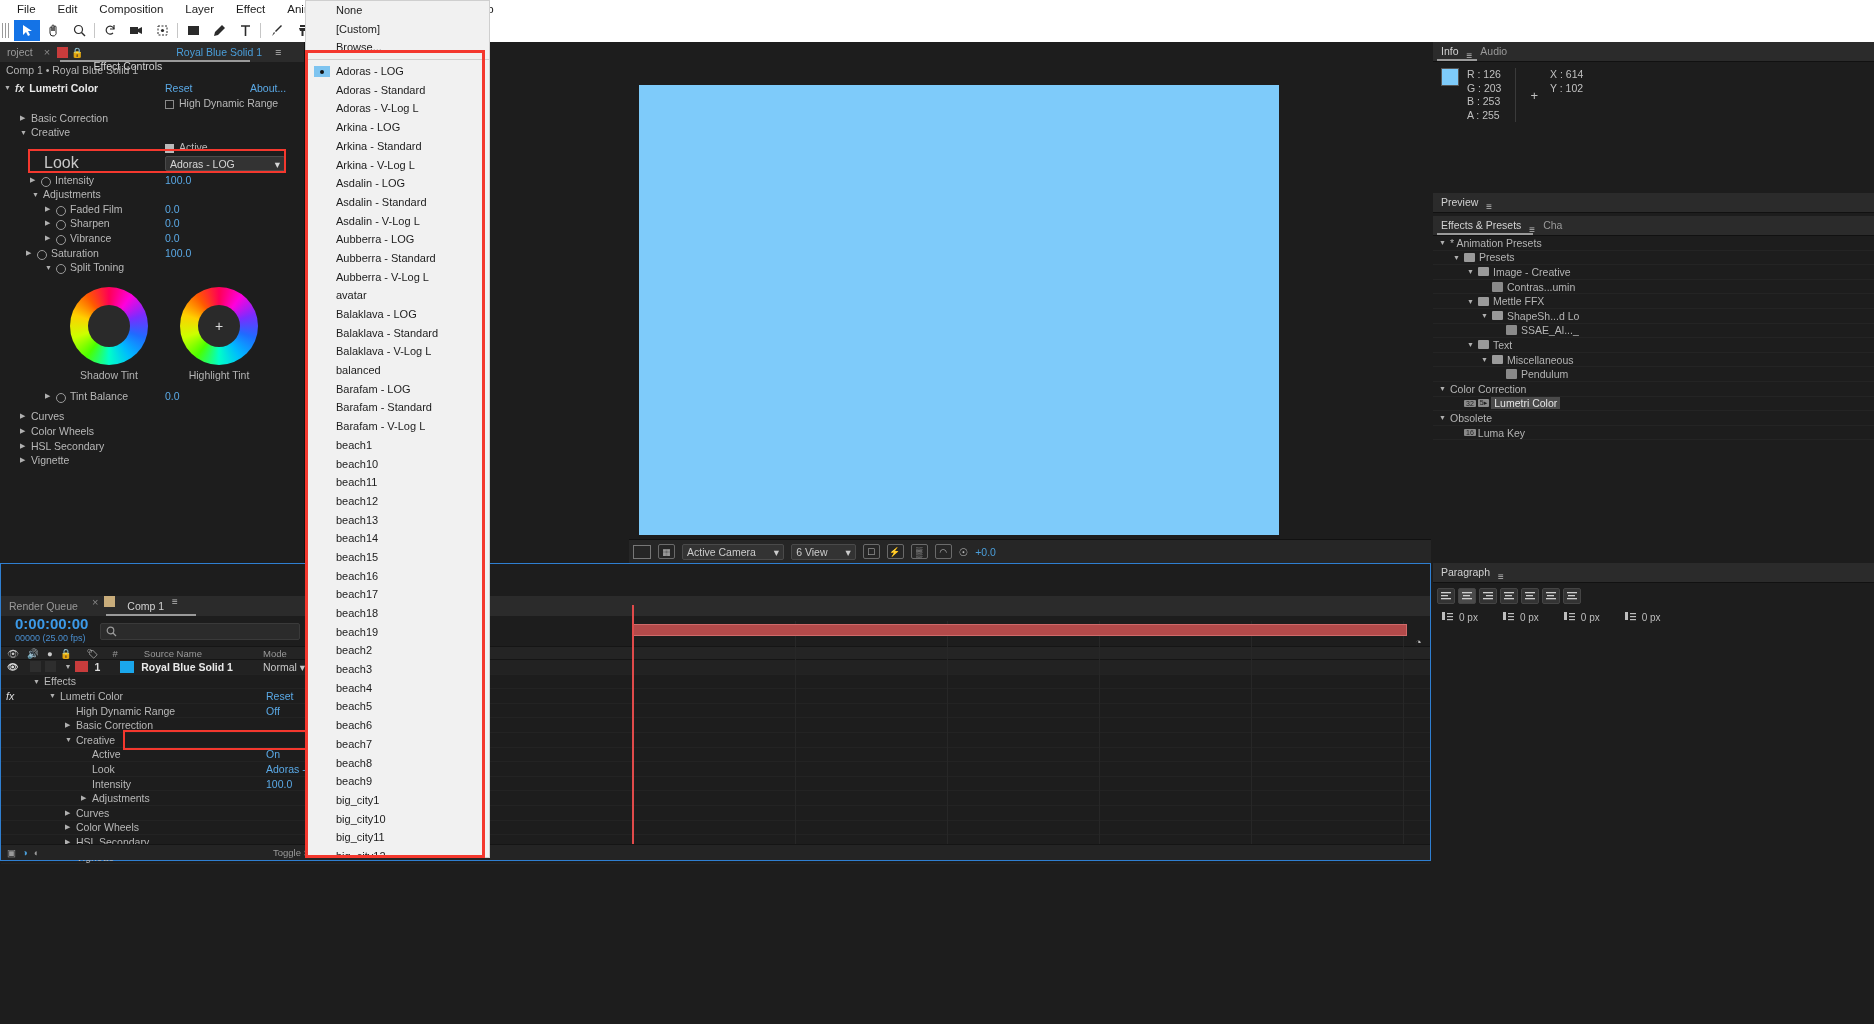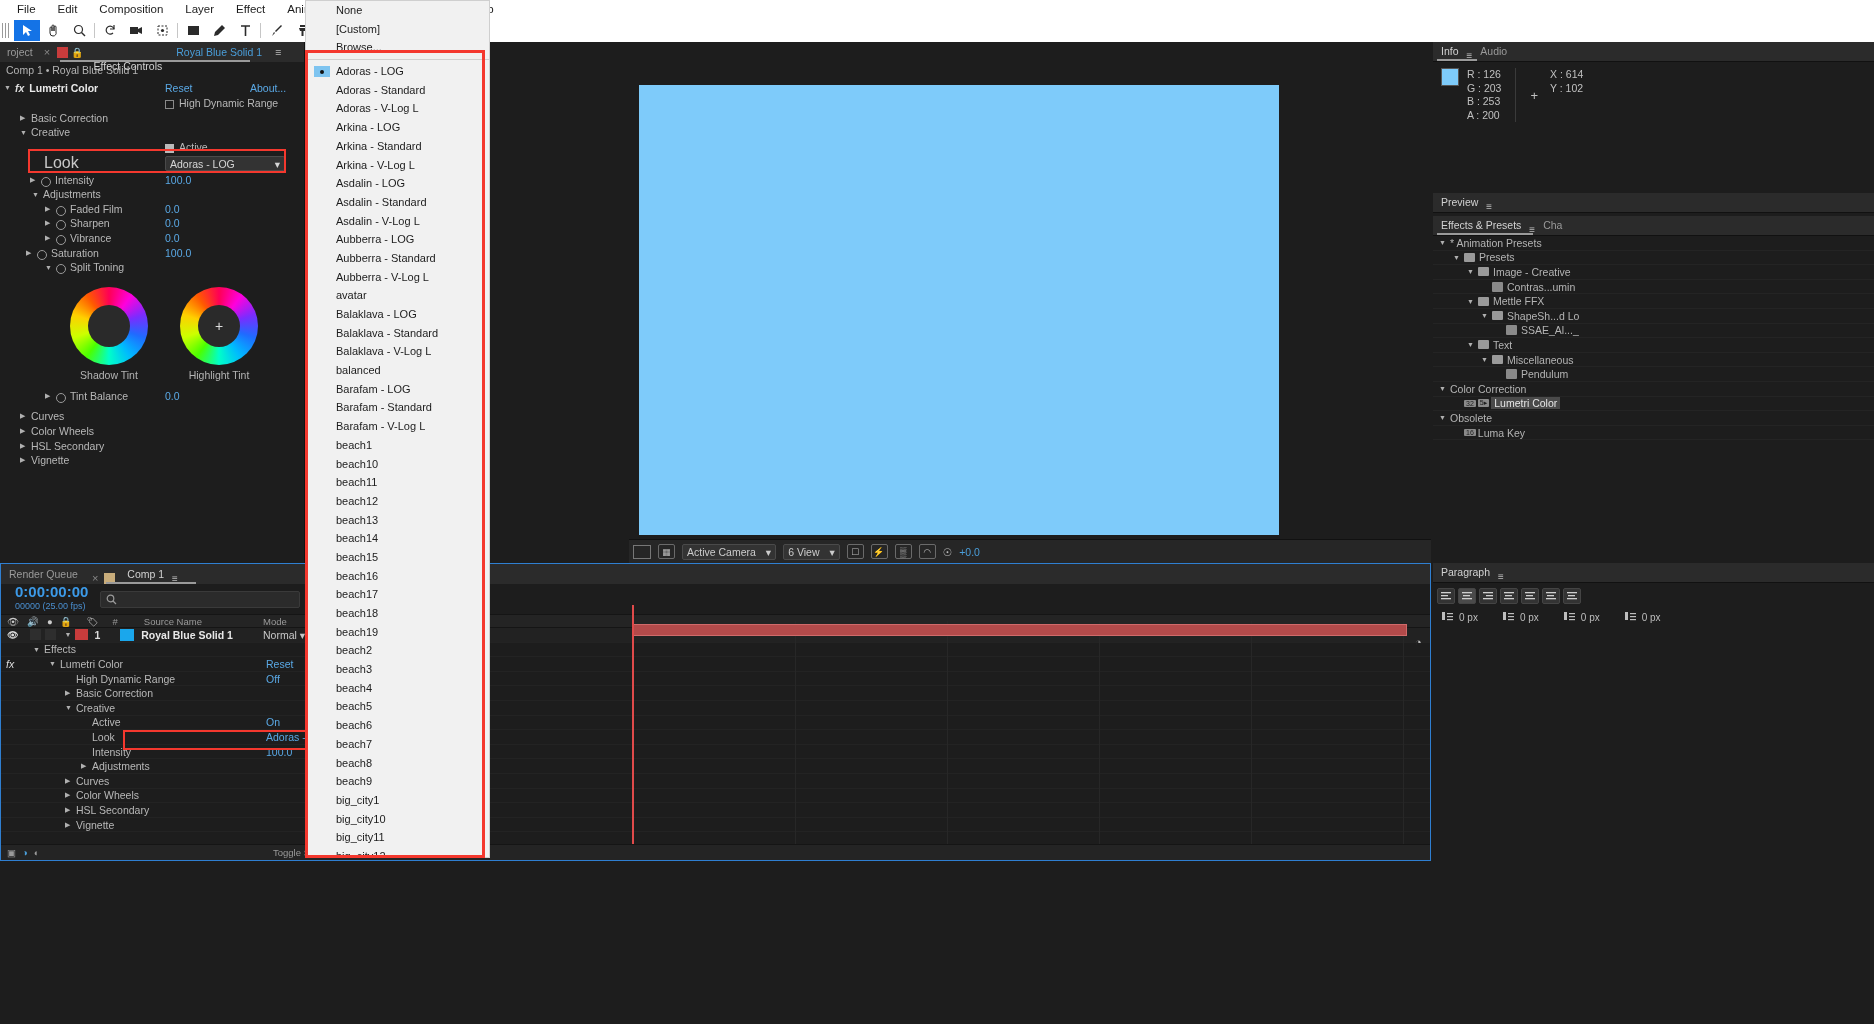--- a/index.html
+++ b/index.html
@@ -71,21 +71,21 @@
     display:flex;align-items:center;justify-content:center;color:#ddd;font-size:14px; }
   .wlabel { text-align:center; font-size:10.5px; color:#b4b4b4; margin-top:4px; }
 
   
   .comp { position:absolute; left:629px; top:42px; width:802px; height:521px; background:#1d1d1d; }
   .compcanvas { position:absolute; left:10px; top:43px; width:640px; height:450px; background:#7ecbfa; }
   .compbar { position:absolute; left:0; bottom:0; width:802px; height:24px; background:#262626;
     display:flex; align-items:center; gap:7px; padding-left:4px; font-size:10.5px; color:#bdbdbd;
     border-top:1px solid #111; }
   .minidd { height:16px; background:#333; border:1px solid #4a4a4a; border-radius:2px;
-    display:flex; align-items:center; padding:0 4px; gap:10px; font-size:10.5px; color:#ccc; }
+    display:flex; align-items:center; padding:0 4px; gap:18px; font-size:10.5px; color:#ccc; }
 
   
   .rpanel { position:absolute; background:#1d1d1d; }
   .ptabs { height:20px; background:#2b2b2b; display:flex; align-items:flex-end;
     font-size:10.5px; color:#9a9a9a; position:relative; border-bottom:1px solid #111; }
   .ptabs .tb { padding:0 8px; line-height:20px; }
   .ptabs .tb.act { color:#d2d2d2; }
   .ptabs .ul { position:absolute; left:4px; bottom:0; width:40px; height:2px; background:#9a9a9a; }
 
   .infobody { display:flex; padding:6px 8px; gap:8px; font-size:10.5px; color:#c0c0c0; }
@@ -106,22 +106,22 @@
   .fxico { width:11px;height:10px;background:#8a8a8a;border-radius:1px;margin-right:4px;display:inline-block; }
   .badge32 { font-size:7px; background:#8a8a8a;color:#1d1d1d;padding:0 2px;border-radius:1px;margin-right:2px; }
 
   .pbtns { display:flex; padding:5px 4px; gap:3px; flex-wrap:wrap; }
   .pbtn { width:18px;height:16px;background:#333;border:1px solid #444;border-radius:2px;
     display:flex;align-items:center;justify-content:center;font-size:9px;color:#cfcfcf; }
 
   
   .timeline { position:absolute; left:0; top:563px; width:1431px; height:298px;
     background:#1d1d1d; border:1px solid #2f7fd1; }
-  .tltabs { height:20px; background:#2b2b2b; display:flex; align-items:flex-end;
-    font-size:10.5px; color:#9a9a9a; position:relative; }
+  .tltabs { height:20px; background:#2b2b2b; display:flex; align-items:flex-start;
+    font-size:10.5px; color:#9a9a9a; position:relative;margin-top:32px; }
   .tltabs .tb { padding:0 8px; line-height:20px; }
   .tltabs .tb.act { color:#d2d2d2; }
   .tltabs .tansq { width:11px;height:11px;background:#c9ad7b;margin-right:4px; }
   .tltabs .ul { position:absolute; left:105px; bottom:0; width:90px; height:2px; background:#9a9a9a; }
   .tlhead { height:30px; display:flex; align-items:center; background:#1d1d1d; }
   .tcode { font-size:15px; color:#3c9ae8; font-weight:bold; padding-left:14px; line-height:15px; }
   .tcode small { display:block; font-size:9px; font-weight:normal; color:#4a8fd0; }
   .tlsearch { width:200px; height:17px; margin-left:12px; background:#2b2b2b;
     border:1px solid #3a3a3a; border-radius:2px; display:flex; align-items:center;
     padding:0 5px; font-size:10px; color:#8e8e8e; }
@@ -444,21 +444,21 @@
       <span style="color:#bbb;font-size:10px">≡</span>
       <span class="tb">Audio</span>
       <span class="ul"></span>
     </div>
     <div class="infobody">
       <div class="swatch"></div>
       <div class="rgba" id="info-channels">
           <div>R : 126</div>
           <div>G : 203</div>
           <div>B : 253</div>
-          <div>A : 200</div>
+          <div>A : 255</div>
         </div>
       <div class="vbar"></div>
       <div style="align-self:center;font-size:13px;color:#c0c0c0;padding-right:4px">+</div>
       <div id="info-coords">
           <div style="line-height: 13.5px;">X : 614</div>
           <div style="line-height: 13.5px;">Y : 102</div>
         </div>
     </div>
   </div>
 

